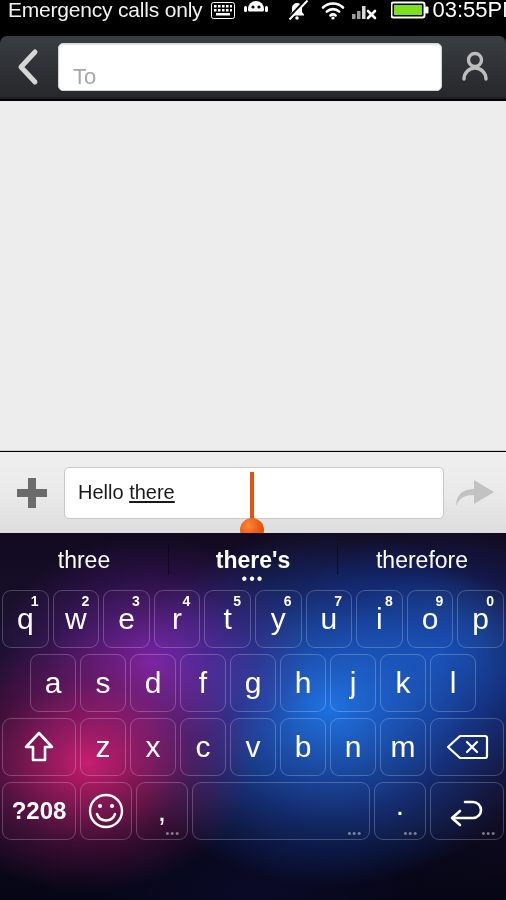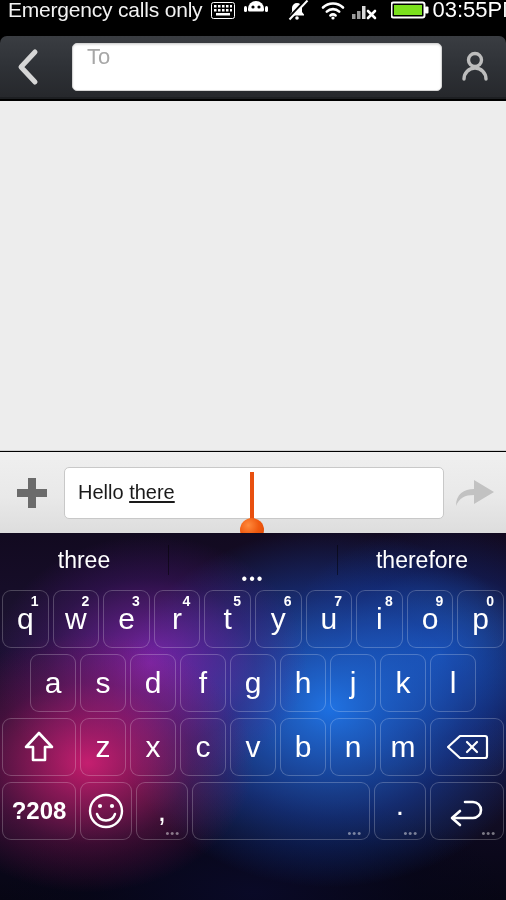--- a/index.html
+++ b/index.html
@@ -37,25 +37,25 @@
     border-radius: 7px 7px 0 0;
     display: flex; align-items: center;
     border-bottom: 2px solid #1d1f22;
   }
   .back-btn {
     width: 58px; height: 63px;
     display: flex; align-items: center; justify-content: center;
     cursor: pointer;
   }
   .to-field {
-    flex: 1; height: 48px; margin: 0 2px 0 14px;
+    flex: 1; height: 48px; margin: 0 2px 0 0;
     background: #fff;
     border-radius: 5px;
     border: 1px solid #d5d5d5;
-    display: flex; align-items: flex-start;
+    display: flex; align-items: flex-end;
     padding: 0 14px;
     box-shadow: inset 0 1px 2px rgba(0,0,0,0.12);
   }
   .to-placeholder { color: #a7a7a7; font-size: 22px; }
   .contact-btn {
     width: 62px; height: 63px;
     display: flex; align-items: center; justify-content: center;
     cursor: pointer;
   }
 
@@ -330,20 +330,21 @@
     <div class="kb-bg"></div>
     <div class="kb-stars"></div>
 
     <div class="suggestions">
       <div class="sug">
         <span class="w">three</span>
         <span class="dots"></span>
       </div>
       <div class="sug-div"></div>
       <div class="sug active">
+        <span class="w">there's</span>
         <span class="dots">•••</span>
       </div>
       <div class="sug-div"></div>
       <div class="sug">
         <span class="w">therefore</span>
         <span class="dots"></span>
       </div>
     </div>
 
     <div class="kb-rows">

